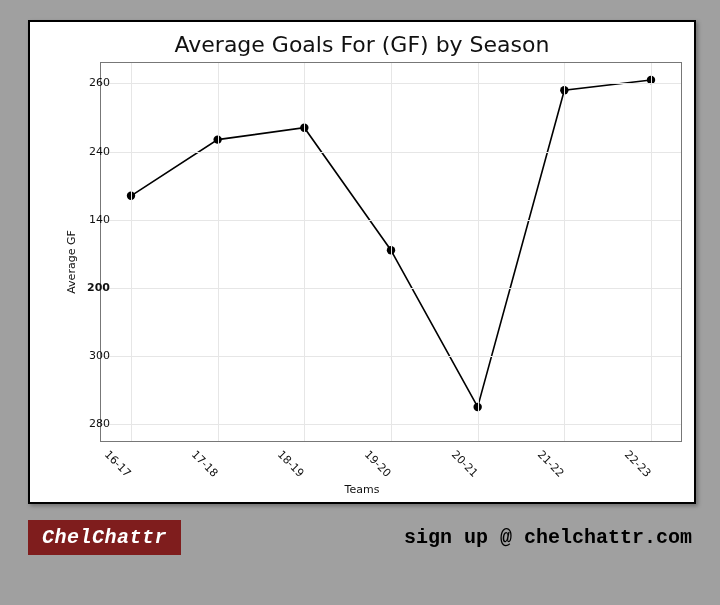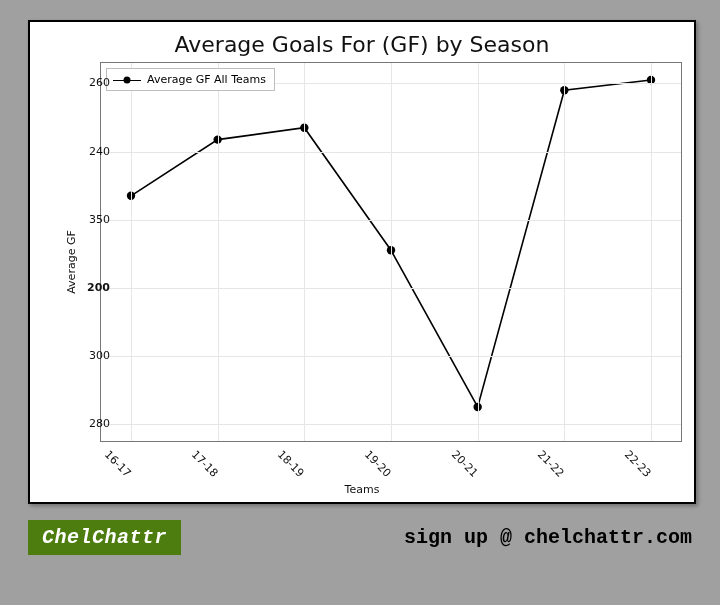--- a/index.html
+++ b/index.html
@@ -121,21 +121,21 @@
   .footer {
     position: absolute;
     left: 28px;
     right: 28px;
     top: 520px;
     display: flex;
     justify-content: space-between;
     align-items: center;
   }
   .brand {
-    background: #4d7c0f;
+    background: #7f1d1d;
     color: #fff;
     font-family: "Courier New", monospace;
     font-style: italic;
     font-weight: bold;
     font-size: 20px;
     padding: 6px 14px;
     letter-spacing: 0.5px;
   }
   .signup {
     font-family: "Courier New", monospace;
@@ -172,28 +172,24 @@
       <div class="grid-line-h" style="top: 20.4324px;"></div>
       <div class="grid-line-v" style="left: 30px;"></div>
       <div class="grid-line-v" style="left: 116.667px;"></div>
       <div class="grid-line-v" style="left: 203.333px;"></div>
       <div class="grid-line-v" style="left: 290px;"></div>
       <div class="grid-line-v" style="left: 376.667px;"></div>
       <div class="grid-line-v" style="left: 463.333px;"></div>
       <div class="grid-line-v" style="left: 550px;"></div>
     </div>
 
-  <div class="legend">
-    <span class="legend-marker"></span>
-    <span>Average GF All Teams</span>
-  </div>
 <div class="y-tick" style="top: 400.973px;">280</div>
     <div class="y-tick" style="top: 332.865px;">300</div>
     <div class="y-tick" style="top: 264.757px; font-weight: bold;">200</div>
-    <div class="y-tick" style="top: 196.649px;">350</div>
+    <div class="y-tick" style="top: 196.649px;">140</div>
     <div class="y-tick" style="top: 128.541px;">240</div>
     <div class="y-tick" style="top: 60.4324px;">260</div>
     <div class="x-tick" style="left: 97px; top: 426px;">16-17</div>
     <div class="x-tick" style="left: 183.667px; top: 426px;">17-18</div>
     <div class="x-tick" style="left: 270.333px; top: 426px;">18-19</div>
     <div class="x-tick" style="left: 357px; top: 426px;">19-20</div>
     <div class="x-tick" style="left: 443.667px; top: 426px;">20-21</div>
     <div class="x-tick" style="left: 530.333px; top: 426px;">21-22</div>
     <div class="x-tick" style="left: 617px; top: 426px;">22-23</div>
   </div>

